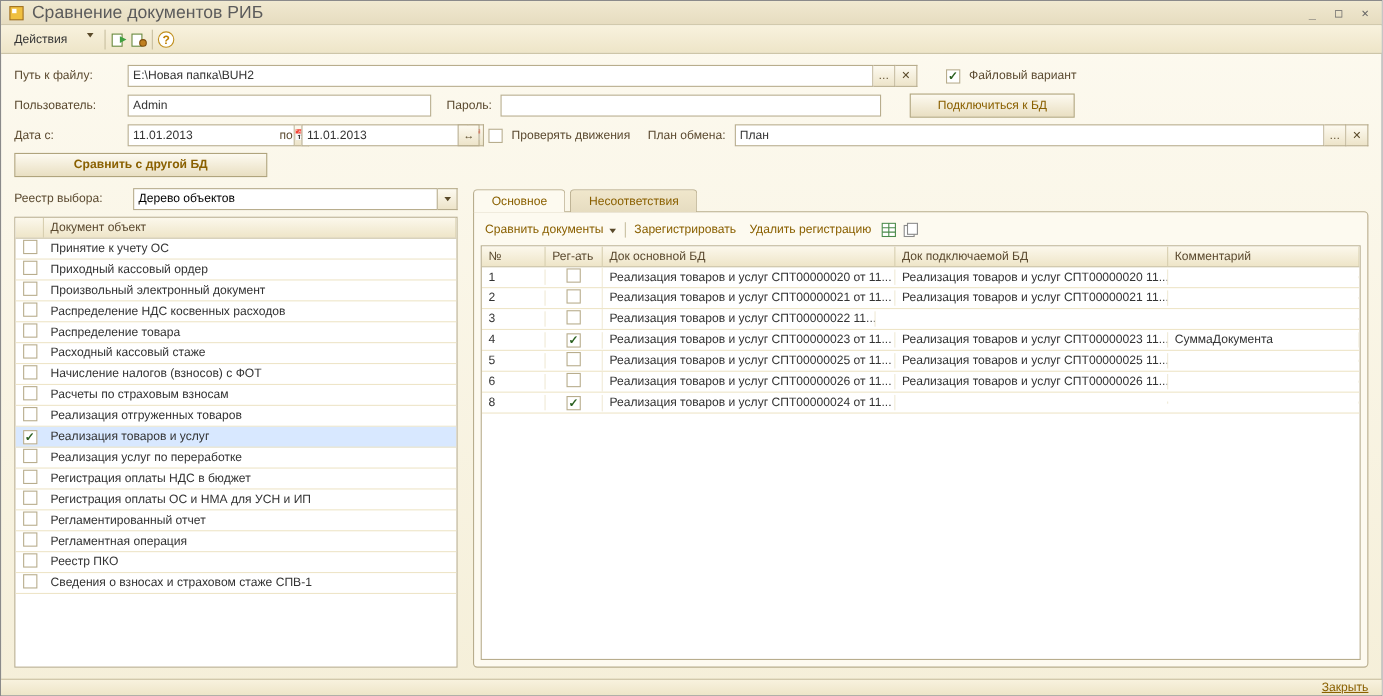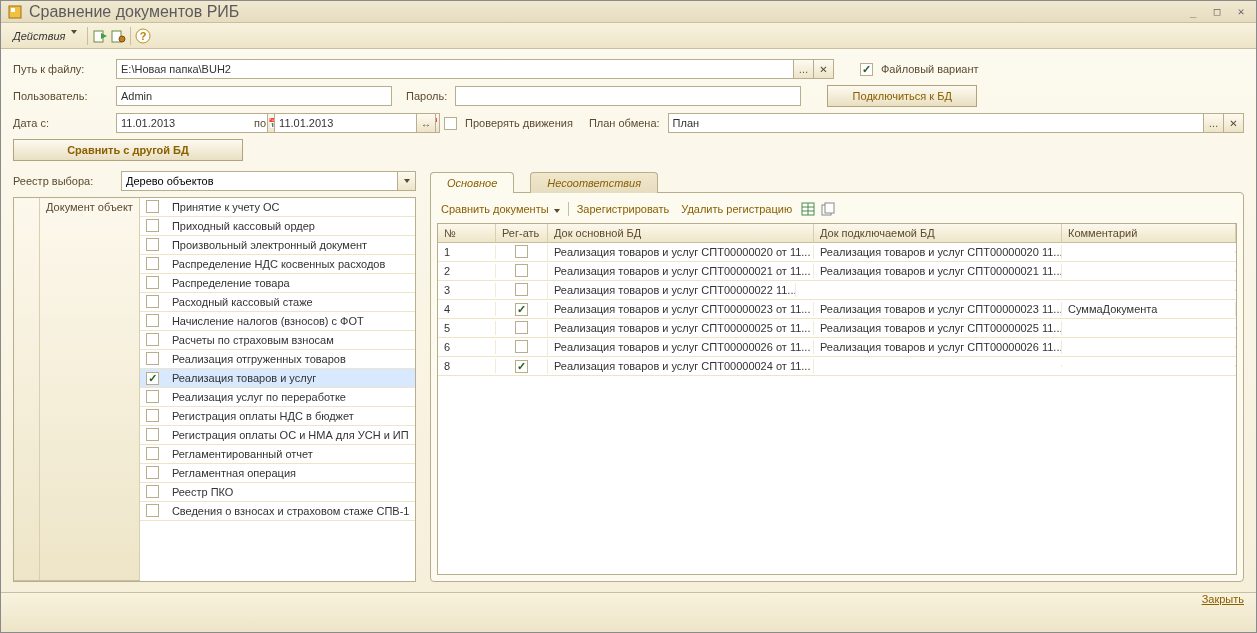--- a/index.html
+++ b/index.html
@@ -7,21 +7,21 @@
 
 .window { width: 1257px; height: 633px; border: 1px solid #8a8a8a; background: linear-gradient(#fdfaf0, #f5efd9); display: flex; flex-direction: column; }
 
 .titlebar { height: 22px; background: linear-gradient(#f0e9d0, #e6dcc0); border-bottom: 1px solid #c8bfa0; display: flex; align-items: center; padding: 0 6px; }
 .titlebar .icon { width: 16px; height: 16px; margin-right: 6px; }
 .title-text { color: #5b5b5b; font-size: 16px; flex: 1; }
 .win-controls { display: flex; gap: 6px; }
 .win-btn { width: 18px; height: 14px; color: #666; display: flex; align-items: center; justify-content: center; cursor: pointer; font-family: monospace; }
 
 .toolbar { height: 26px; background: linear-gradient(#f8f2de, #eee5c8); border-bottom: 1px solid #c8bfa0; display: flex; align-items: center; padding: 0 6px; gap: 2px; }
-.toolbar-item { padding: 2px 6px; color: #333; cursor: pointer; display: flex; align-items: flex-start; gap: 6px; font-style: italic; }
+.toolbar-item { padding: 2px 6px; color: #333; cursor: pointer; display: flex; align-items: flex-start; gap: 18px; }
 .toolbar-sep { width: 1px; height: 18px; background: #c8bfa0; margin: 0 2px; }
 .toolbar-icon { width: 16px; height: 16px; display: inline-flex; align-items: center; justify-content: center; }
 
 .form-area { padding: 10px 12px 0 12px; }
 .form-row { display: flex; align-items: center; margin-bottom: 6px; gap: 8px; }
 .form-label { color: #5b4a30; font-size: 11px; }
 .input { background: #fff; border: 1px solid #b8ad8d; height: 20px; padding: 0 4px; font-size: 11px; color: #333; outline: none; }
 .input-group { display: flex; }
 .input-btn { width: 20px; height: 20px; border: 1px solid #b8ad8d; border-left: none; background: linear-gradient(#fdfaf0, #ede4c9); display: flex; align-items: center; justify-content: center; cursor: pointer; color: #5a4a2a; font-size: 10px; }
 .checkbox { width: 13px; height: 13px; border: 1px solid #b8ad8d; background: #fff; display: inline-flex; align-items: center; justify-content: center; cursor: pointer; }
@@ -30,45 +30,45 @@
 .btn-main { height: 22px; padding: 0 14px; background: linear-gradient(#fdfaf0, #e9dfc2); border: 1px solid #b0a47d; color: #8a6000; font-size: 11px; font-weight: bold; cursor: pointer; }
 
 .content { flex: 1; display: flex; gap: 14px; padding: 4px 12px 10px 12px; min-height: 0; }
 .left-pane { width: 403px; display: flex; flex-direction: column; }
 .right-pane { flex: 1; display: flex; flex-direction: column; }
 
 .select-combo { display: flex; }
 .combo { background: #fff; border: 1px solid #b8ad8d; height: 20px; flex: 1; padding: 0 4px; display: flex; align-items: center; position: relative; }
 .combo-btn { width: 18px; height: 20px; border: 1px solid #b8ad8d; border-left: none; background: linear-gradient(#fdfaf0, #ede4c9); display: flex; align-items: center; justify-content: center; cursor: pointer; }
 
-.grid { flex: 1; border: 1px solid #b8ad8d; background: #fff; margin-top: 6px; display: flex; overflow: hidden; }
+.grid { flex: 1; border: 1px solid #b8ad8d; background: #fff; margin-top: 6px; display: flex; flex-direction: column; overflow: hidden; }
 .grid-header { display: flex; background: linear-gradient(#fcf8ec, #eee5c8); border-bottom: 1px solid #c8bfa0; }
 .gh-cell { padding: 3px 6px; border-right: 1px solid #d8cfb0; color: #5b4a30; font-size: 11px; }
 .grid-body { flex: 1; overflow-y: scroll; }
 .grid-row { display: flex; border-bottom: 1px solid #eee5c8; height: 19px; align-items: center; }
 .grid-row.selected { background: #d8e8ff; }
 .g-cell { padding: 1px 6px; color: #333; font-size: 11px; white-space: nowrap; overflow: hidden; }
 
 .tabs { display: flex; gap: 0; }
-.tab { padding: 4px 16px; border: 1px solid #b8ad8d; border-bottom: none; background: linear-gradient(#f0e7cc, #e6dcc0); color: #8a6000; cursor: pointer; border-radius: 4px 4px 0 0; margin-right: 16px; position: relative; top: 1px; font-style: italic; }
+.tab { padding: 4px 16px; border: 1px solid #b8ad8d; border-bottom: none; background: linear-gradient(#f0e7cc, #e6dcc0); color: #8a6000; cursor: pointer; border-radius: 4px 4px 0 0; margin-right: 4px; position: relative; top: 1px; }
 .tab.active { background: #fdfaf0; z-index: 2; }
 .tab-panel { flex: 1; border: 1px solid #b8ad8d; background: #fdfaf0; border-radius: 0 4px 4px 4px; padding: 6px; display: flex; flex-direction: column; min-height: 0; }
 
 .panel-toolbar { display: flex; align-items: center; gap: 4px; padding: 2px 0 6px 0; }
 .panel-tb-item { color: #8a6000; cursor: pointer; padding: 2px 4px; }
 .panel-tb-sep { width: 1px; height: 14px; background: #c8bfa0; }
 
 .data-grid { flex: 1; border: 1px solid #b8ad8d; background: #fff; display: flex; flex-direction: column; overflow: hidden; }
 .dg-header { display: flex; background: linear-gradient(#fcf8ec, #eee5c8); border-bottom: 1px solid #c8bfa0; }
 .dg-h { padding: 3px 6px; border-right: 1px solid #d8cfb0; color: #5b4a30; font-size: 11px; overflow: hidden; white-space: nowrap; }
 .dg-body { flex: 1; overflow: auto; }
 .dg-row { display: flex; border-bottom: 1px solid #eee5c8; height: 19px; align-items: center; }
 .dg-cell { padding: 1px 6px; color: #333; font-size: 11px; white-space: nowrap; overflow: hidden; border-right: 1px solid #f0ead6; }
 
-.footer { height: 40px; background: linear-gradient(#f8f2de, #eee5c8); border-top: 1px solid #c8bfa0; display: flex; justify-content: flex-end; padding: 0 12px; }
+.footer { height: 15px; background: linear-gradient(#f8f2de, #eee5c8); border-top: 1px solid #c8bfa0; display: flex; align-items: center; justify-content: flex-end; padding: 0 12px; }
 .link-btn { color: #8a6000; text-decoration: underline; cursor: pointer; }
 ::-webkit-scrollbar { width: 16px; }
 ::-webkit-scrollbar-track { background: #f5efd9; border-left: 1px solid #d8cfb0; }
 ::-webkit-scrollbar-thumb { background: linear-gradient(90deg, #ede4c9, #d8cfb0); border: 1px solid #b8ad8d; }
 ::-webkit-scrollbar-button { height: 16px; background: linear-gradient(#fdfaf0, #ede4c9); border: 1px solid #b8ad8d; }
 
 .dropdown-arrow { width: 0; height: 0; border-left: 3px solid transparent; border-right: 3px solid transparent; border-top: 4px solid #5a4a2a; }
 </style>
 </head>
 <body>

